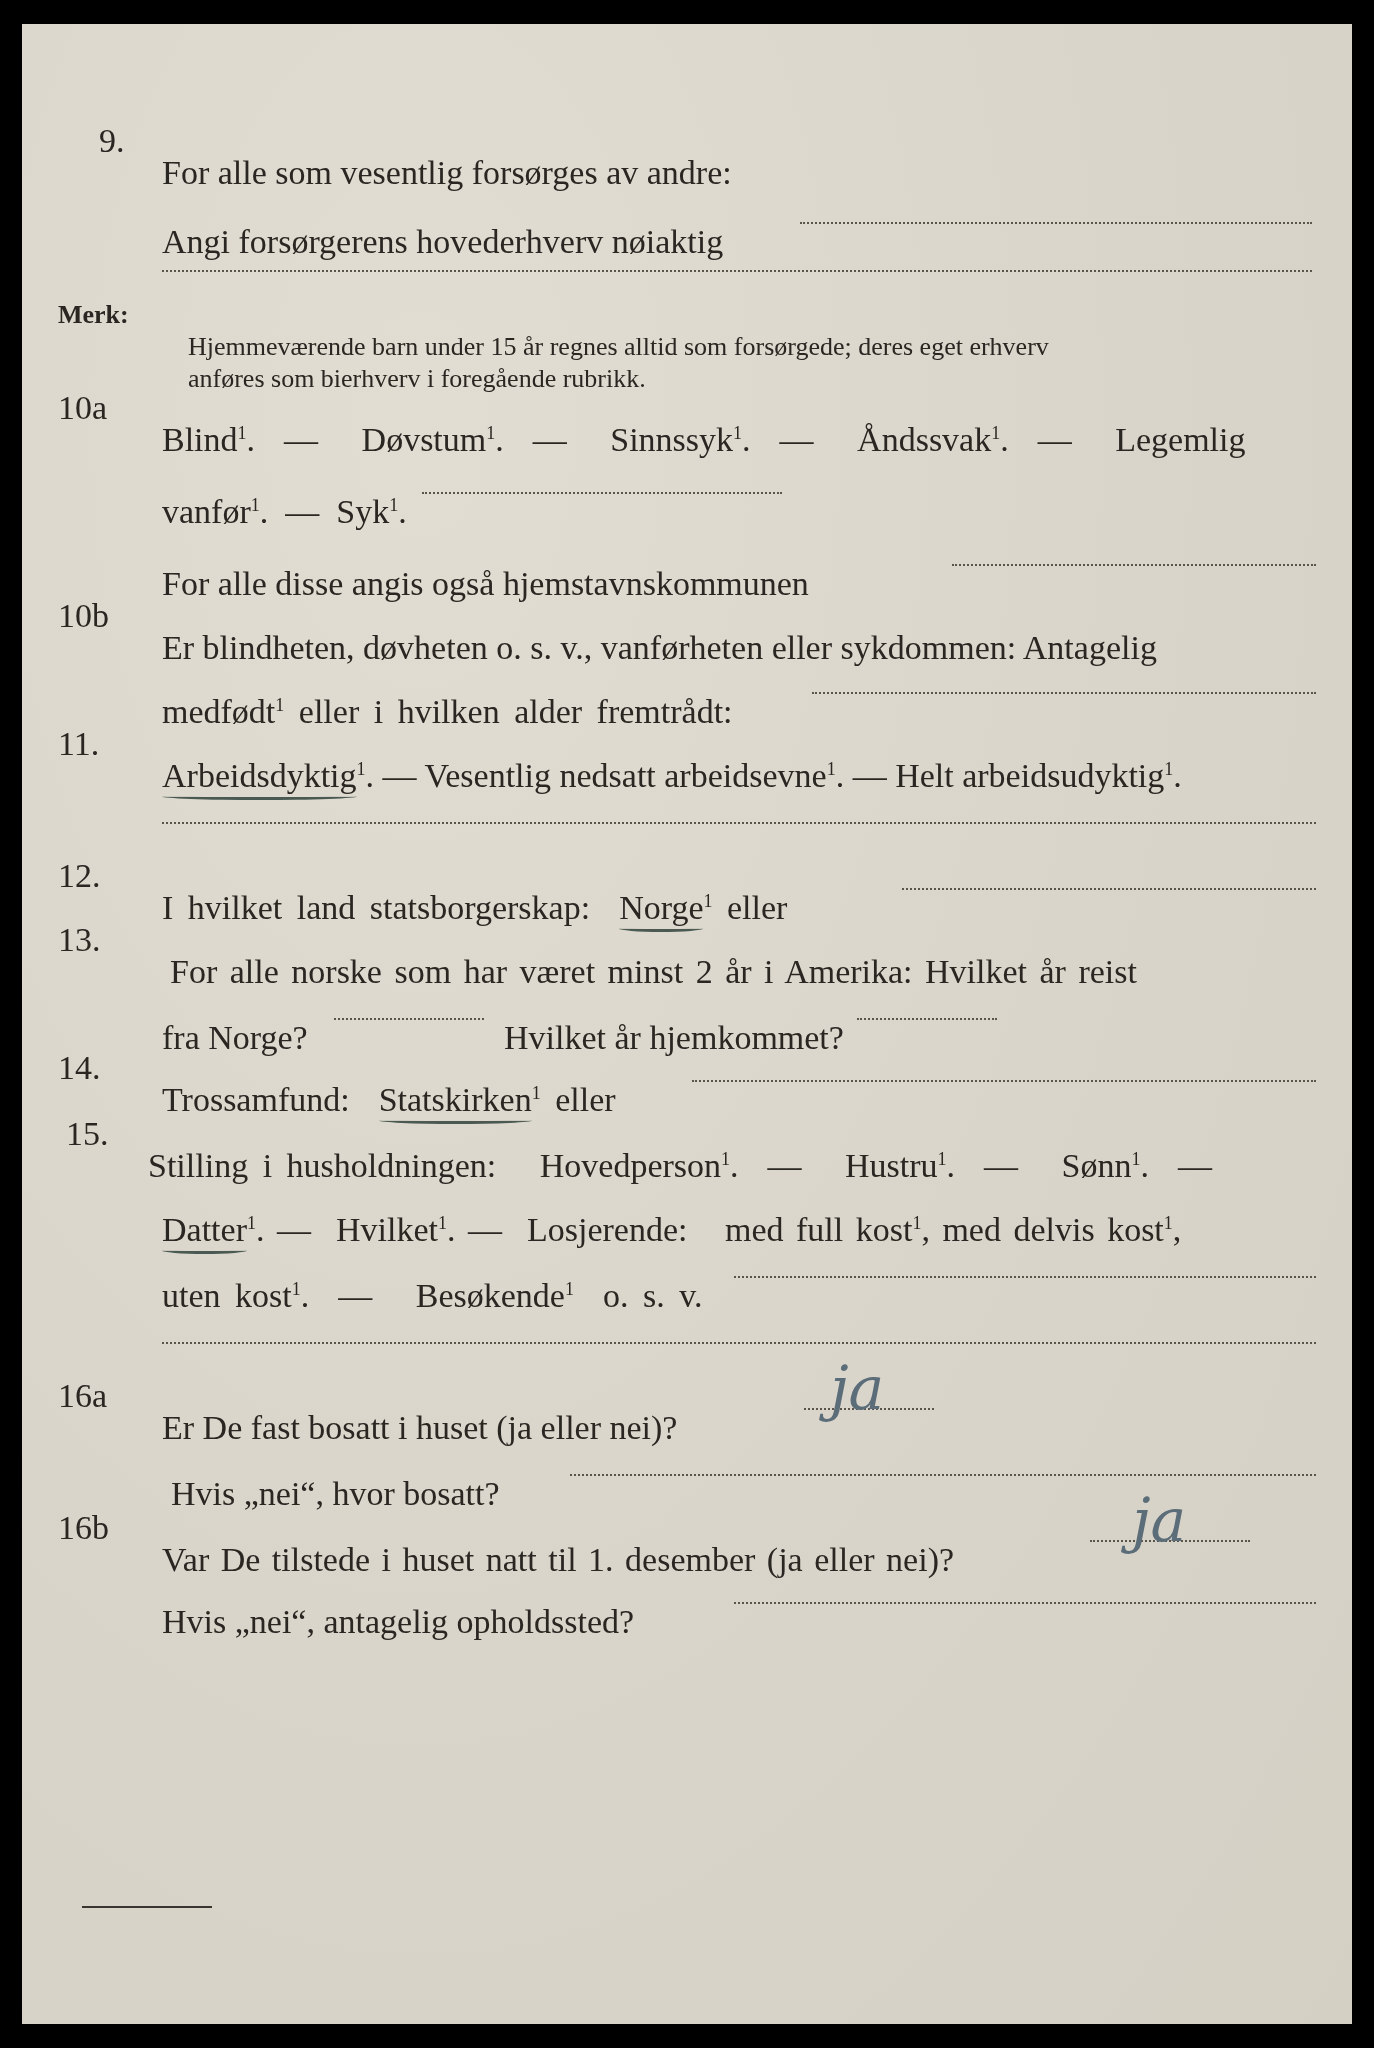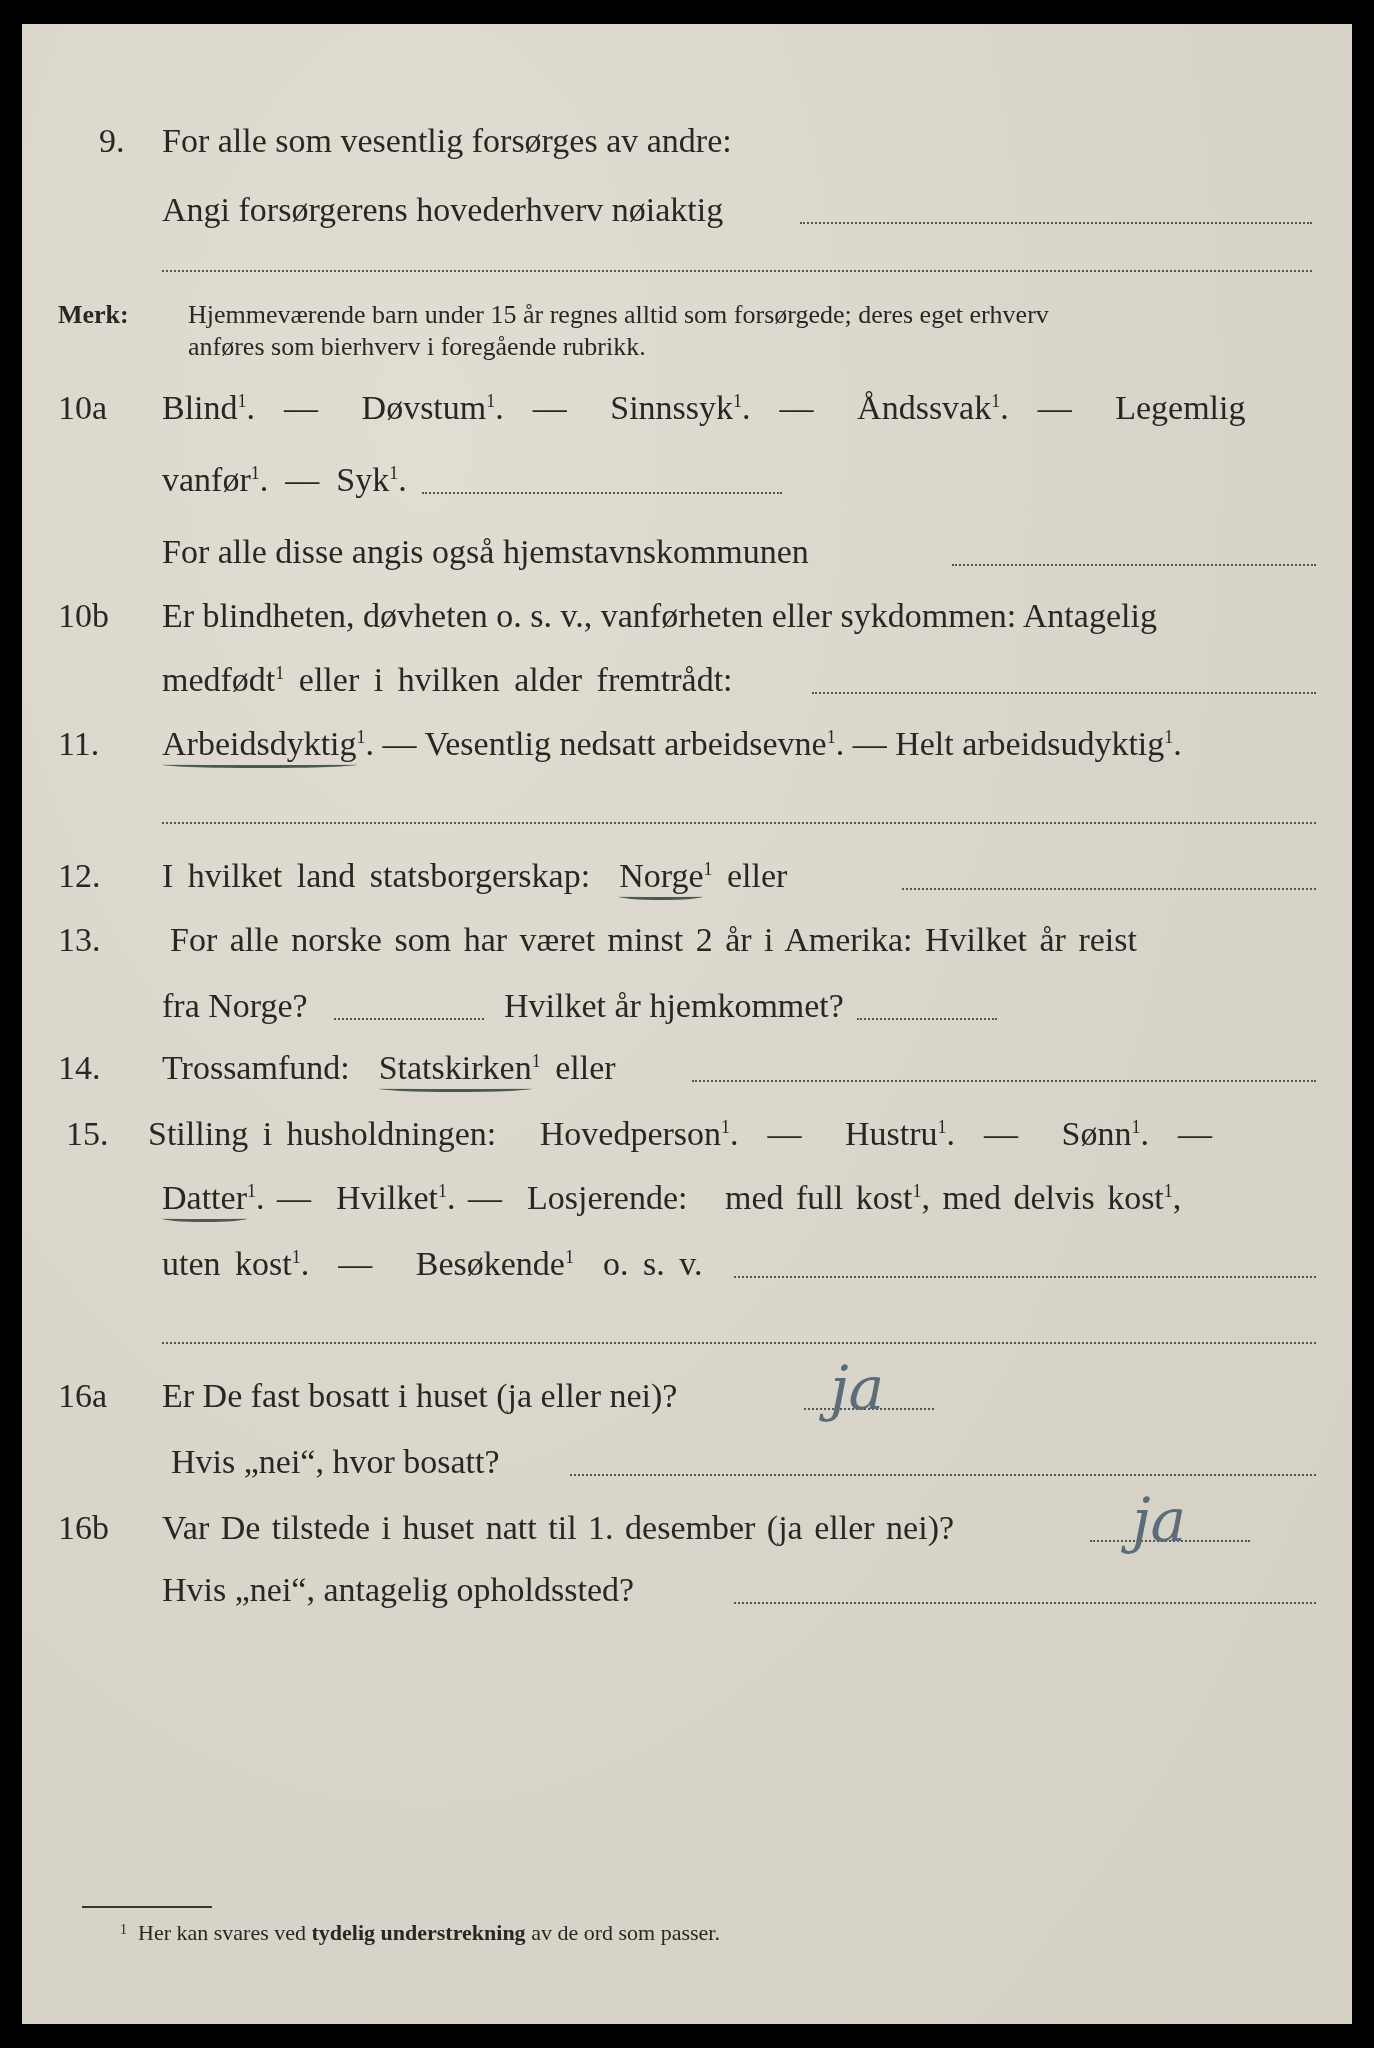--- a/index.html
+++ b/index.html
@@ -3,21 +3,21 @@
 <meta charset="utf-8">
 <style>
   html, body { margin:0; padding:0; }
   body { width:1374px; height:2048px; background:#000; position:relative; overflow:hidden;
          font-family:"Liberation Serif","DejaVu Serif",serif; color:#2a2622; }
   .page { position:absolute; left:22px; top:24px; width:1330px; height:2000px;
           background:#dcd7cc;
           background-image: radial-gradient(ellipse at 30% 20%, #e2ddd2 0%, #d9d4c9 60%, #d5d0c4 100%); }
   .row { position:absolute; left:0; right:0; font-size:34px; line-height:40px; white-space:nowrap; }
   .num { position:absolute; width:80px; }
-  .txt { position:absolute; }
+  .txt { position:absolute;margin-top:32px; }
   .dots { position:absolute; height:0; border-bottom:2px dotted #5a544c; }
   .line { position:absolute; height:0; border-bottom:2px dotted #5a544c; }
   sup { font-size:18px; vertical-align:12px; line-height:0; }
   .merk { font-size:26px; line-height:32px; }
   .merk .lbl { font-weight:bold; position:absolute; }
   .ul { position:relative; }
   .ul::after { content:""; position:absolute; left:0; right:0; bottom:-6px; height:4px;
                border-bottom:3px solid #4a5a52; border-radius:50%; }
   .hand { position:absolute; font-family:"DejaVu Serif",serif; font-style:italic; color:#5c6d7a;
           font-size:60px; line-height:60px; }
@@ -160,19 +160,13 @@
     <span class="txt" style="left:140px; word-spacing:3px">Var De tilstede i huset natt til 1. desember (ja eller nei)?</span>
     <span class="dots" style="left:1068px; width:160px; top:32px"></span>
     <span class="hand" style="left:1110px; top:-18px">ja</span>
   </div>
   <div class="row" style="top:1546px">
     <span class="txt" style="left:140px">Hvis „nei“, antagelig opholdssted?</span>
     <span class="dots" style="left:712px; right:36px; top:32px"></span>
   </div>
 
   <div class="foot-rule" style="top:1882px"></div>
-  <div class="foot" style="left:98px; top:1896px">
-    <sup style="font-size:14px; vertical-align:6px">1</sup>&nbsp;
-    <span>Her kan svares ved</span>
-    <b>tydelig understrekning</b>
-    <span>av de ord som passer.</span>
-  </div>
 </div>
 
 </body></html>

